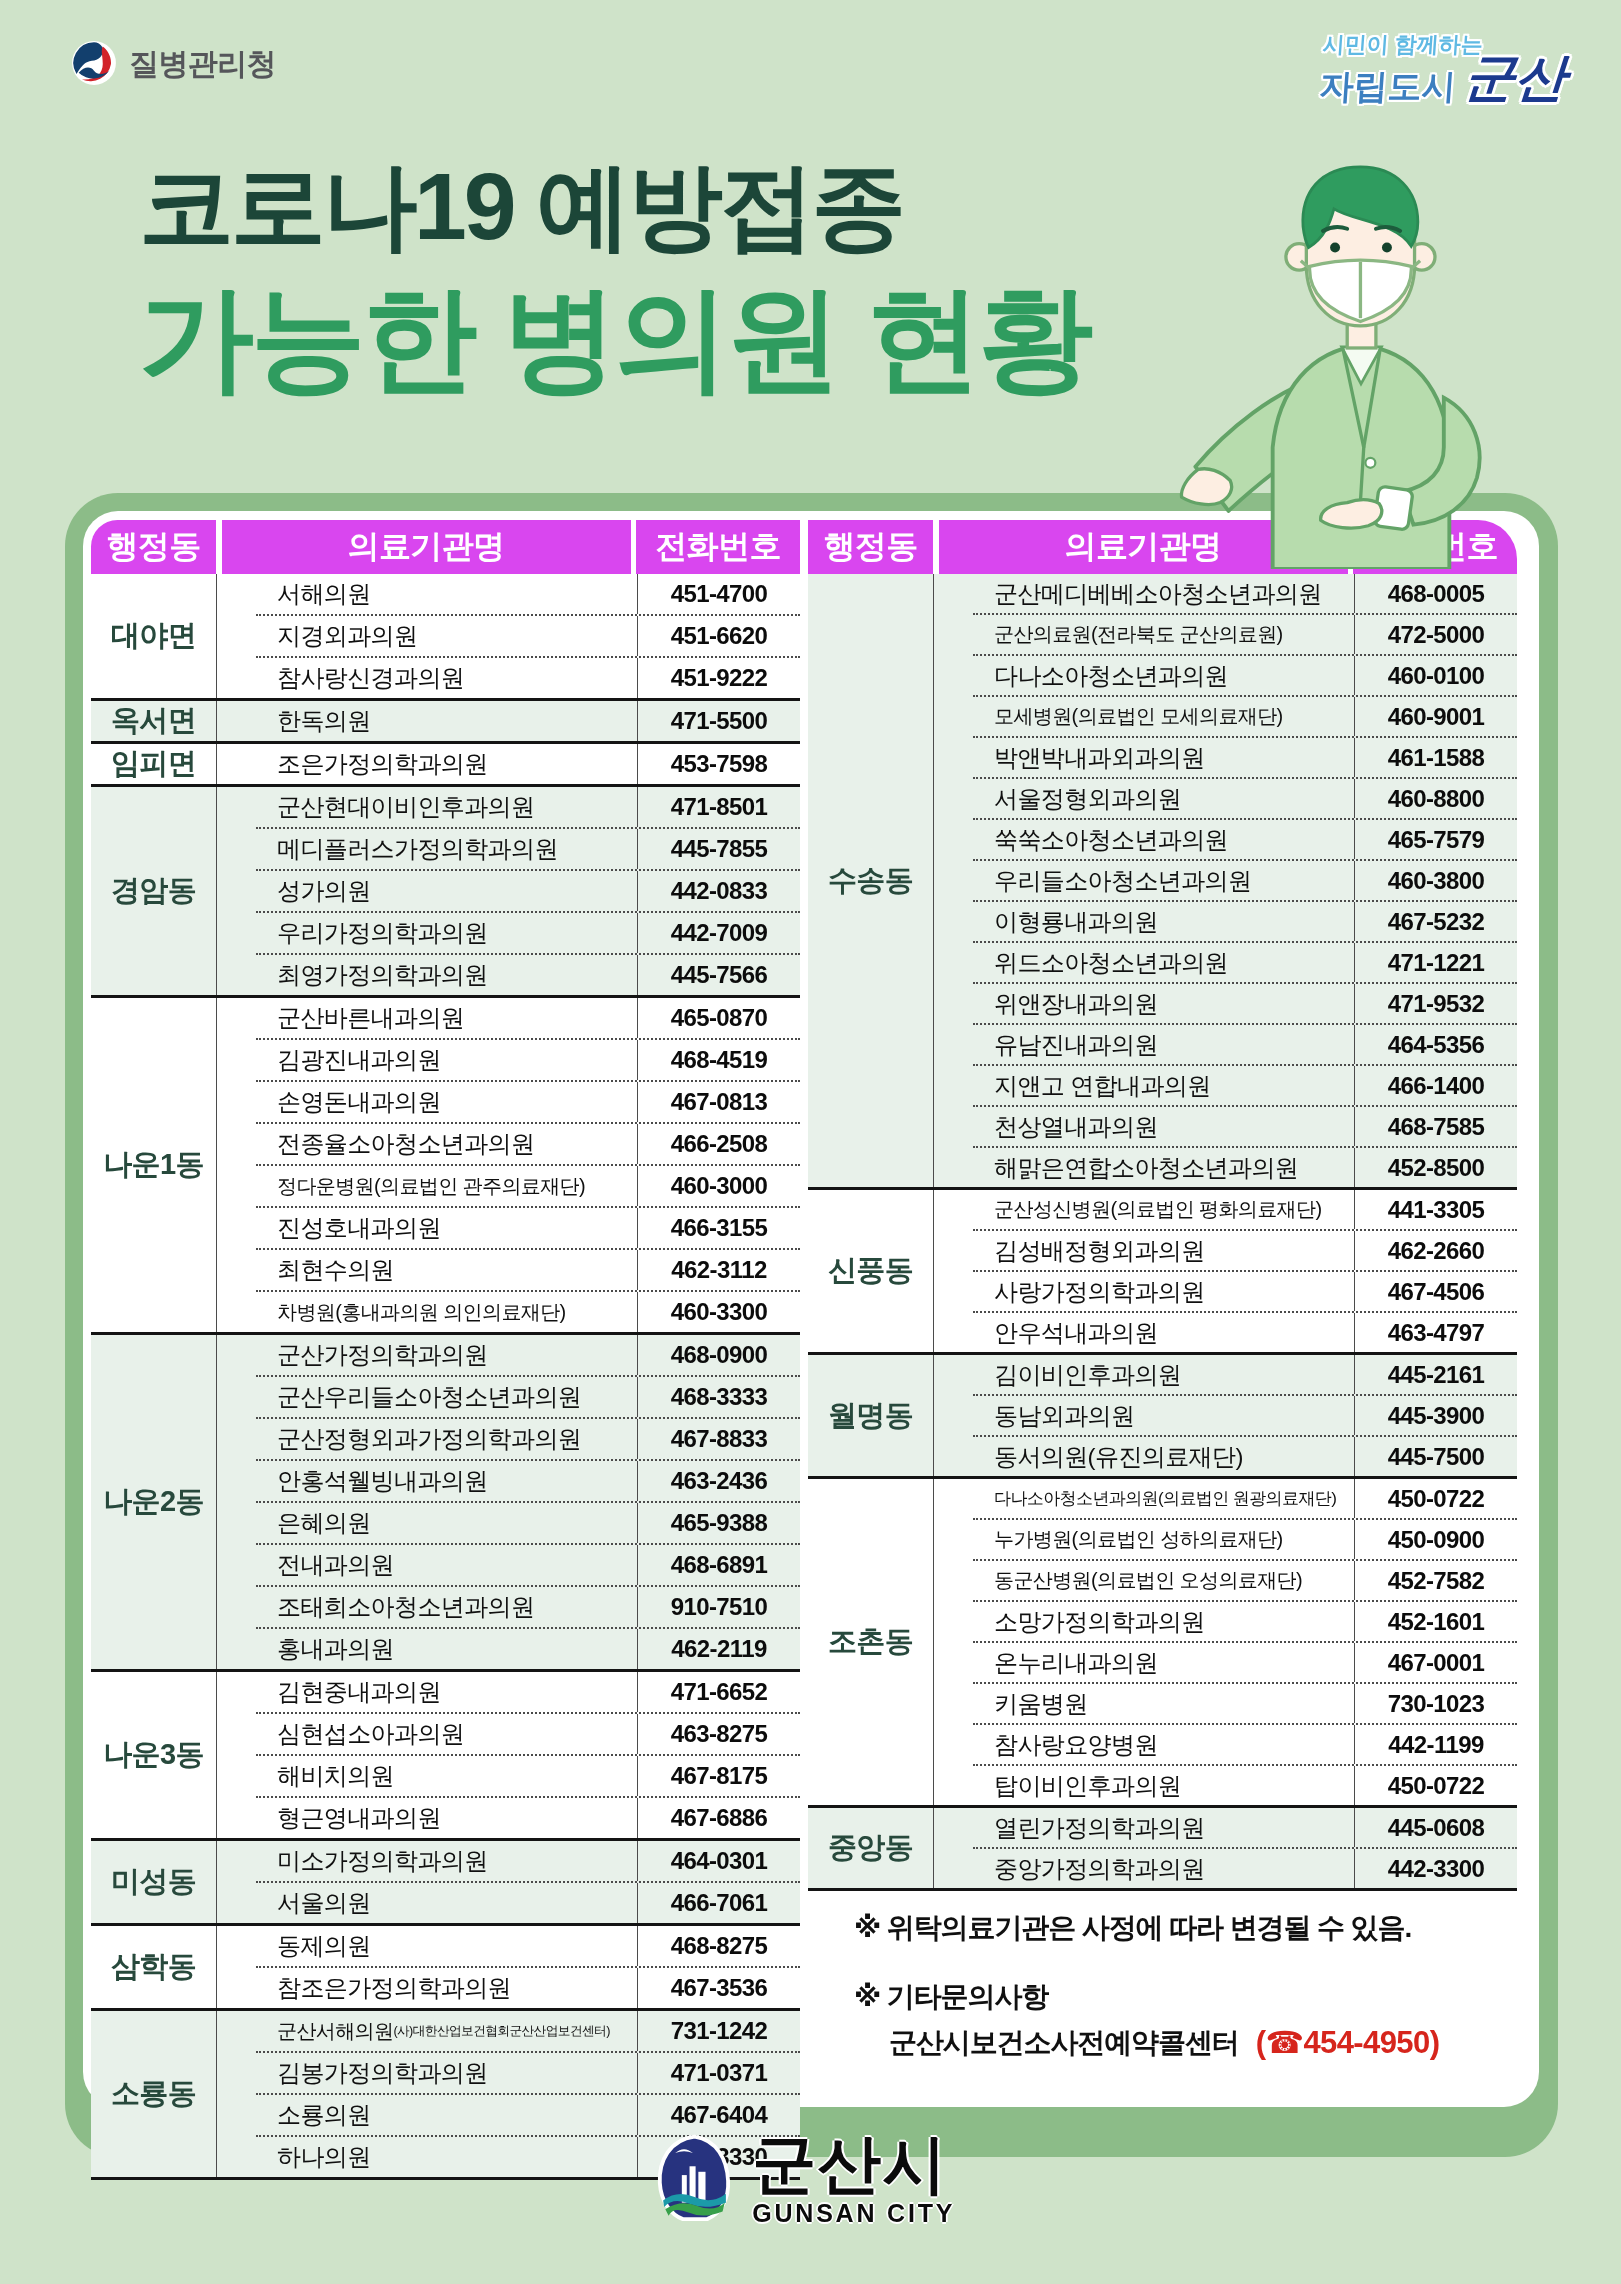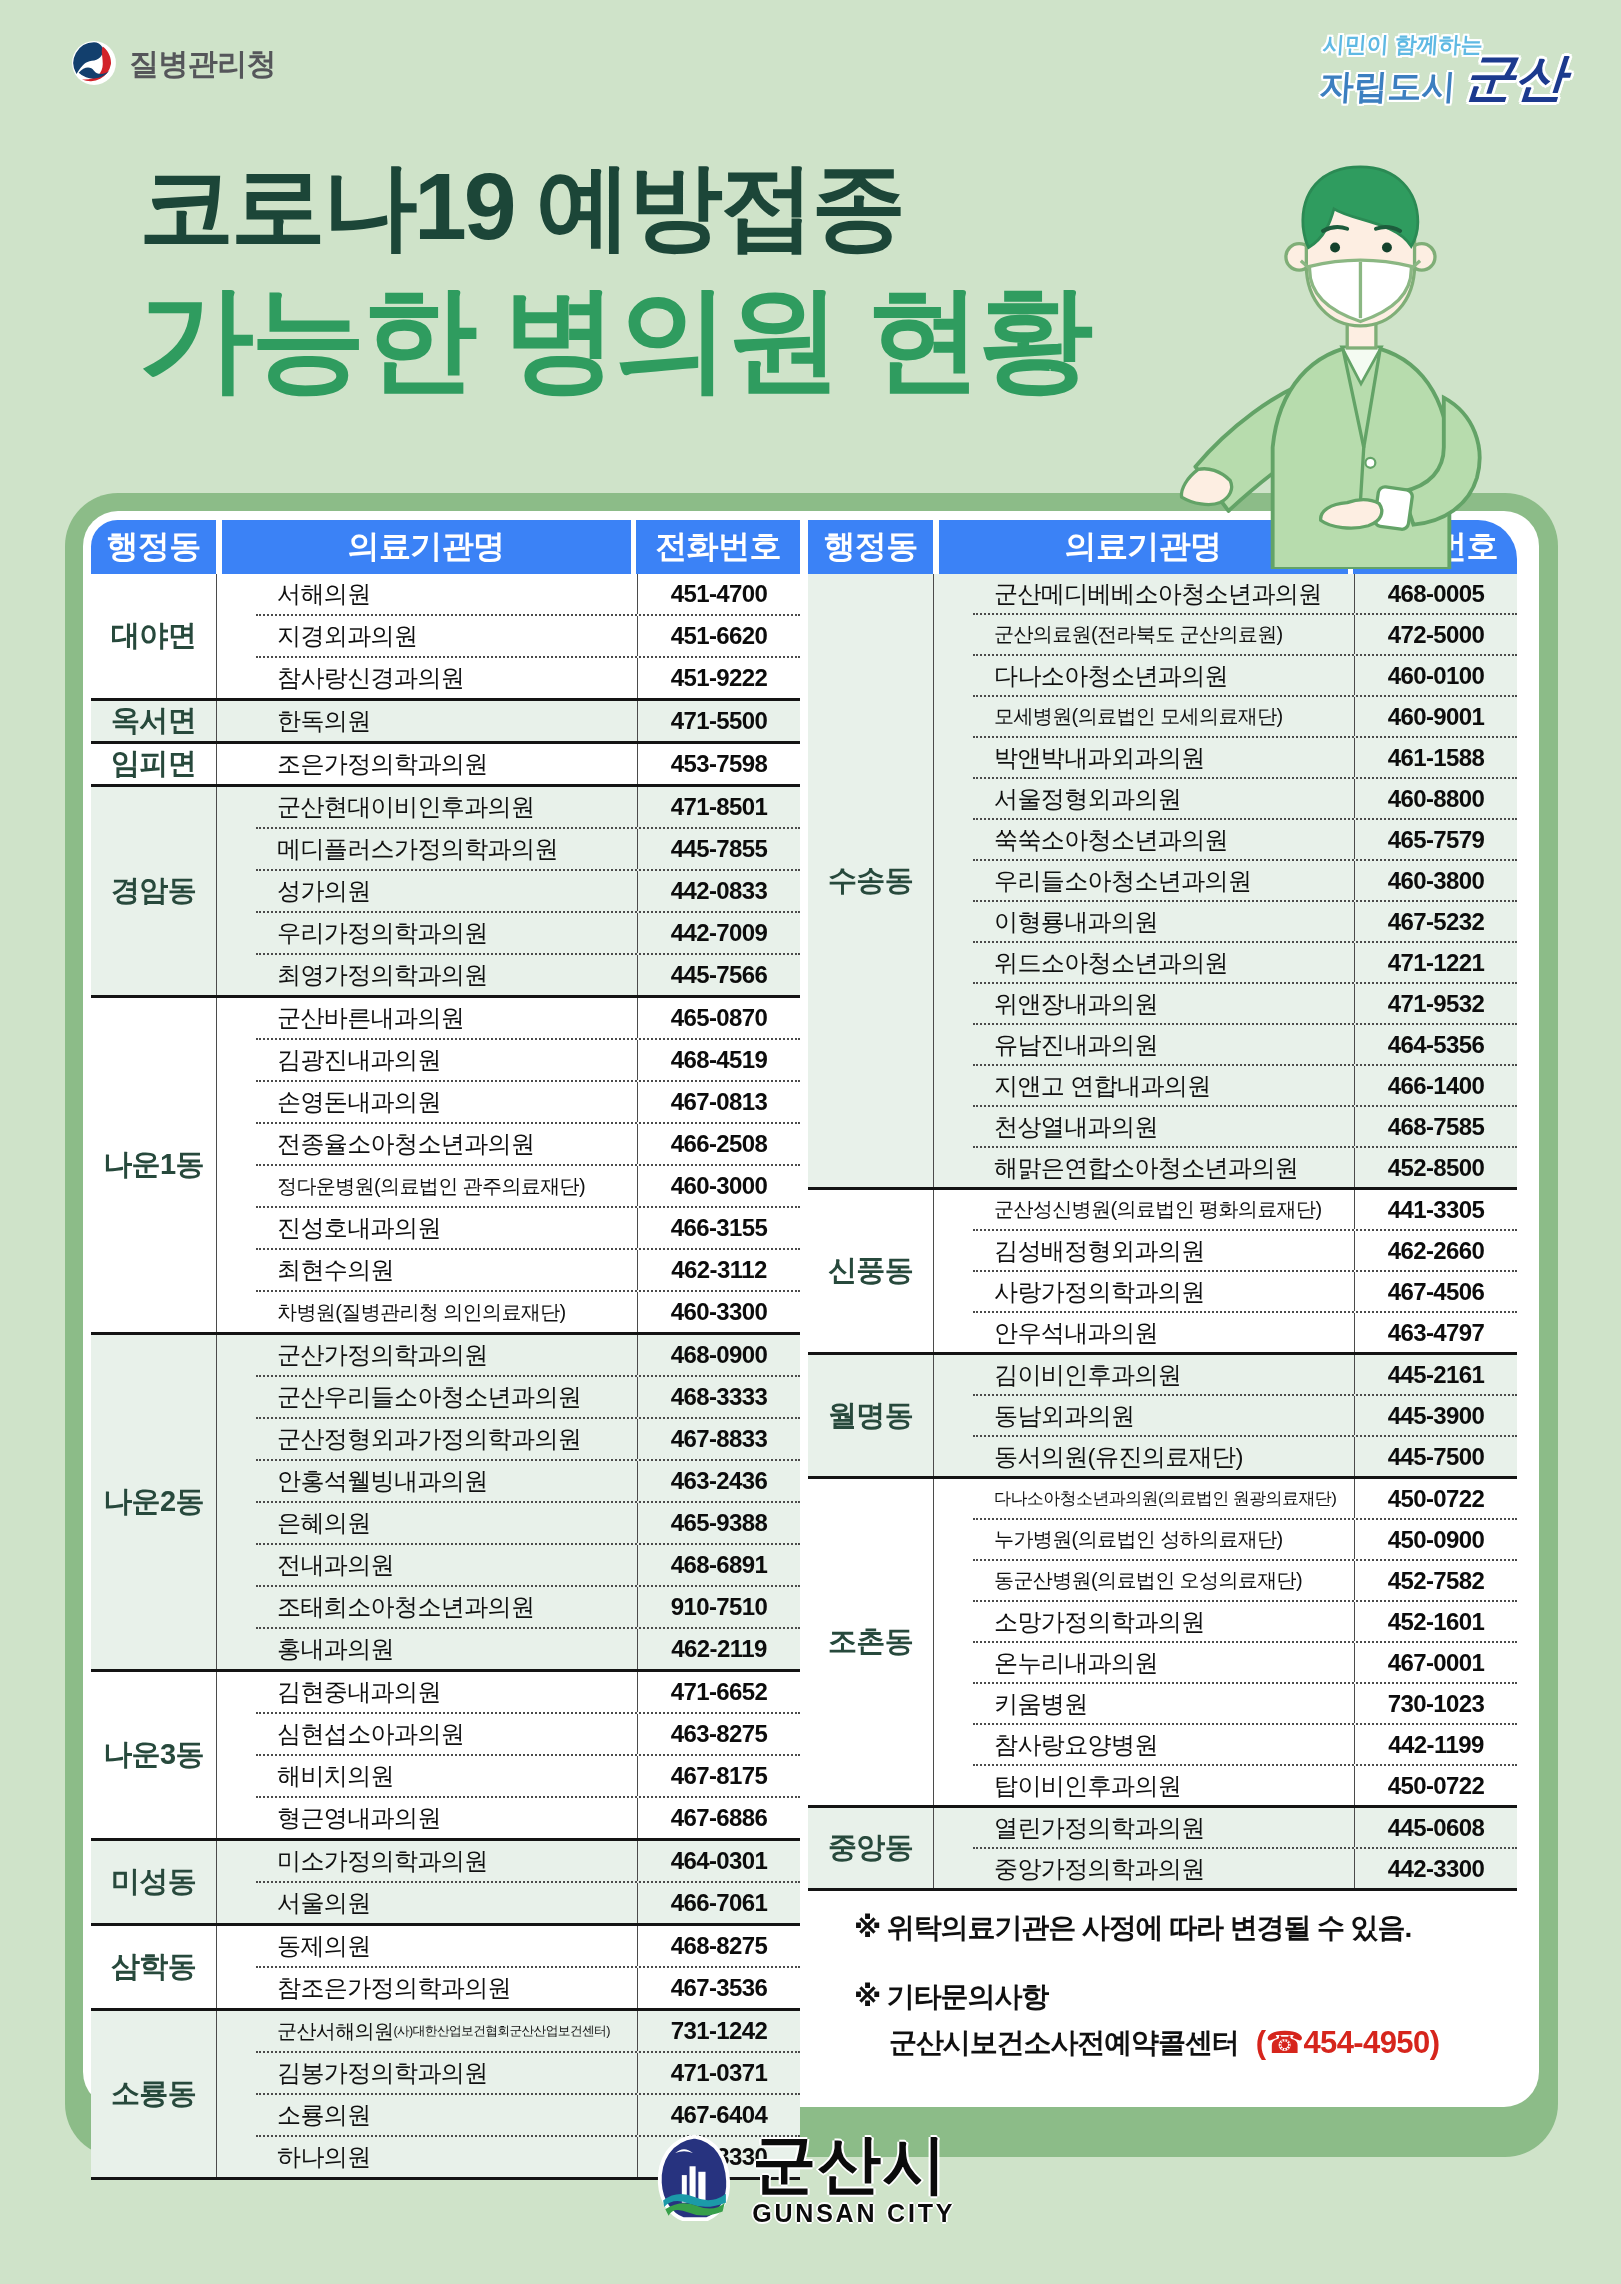--- a/index.html
+++ b/index.html
@@ -24,21 +24,21 @@
   .title .t1{font-size:95px;font-weight:800;color:#1c4638;letter-spacing:-3.3px;line-height:1.0;}
   .title .t2{font-size:115px;font-weight:900;color:#2f9c5f;letter-spacing:-3.3px;line-height:1.0;margin-top:26.5px;}
   
   .card-green{position:absolute;left:65px;top:493px;width:1493px;height:1664px;background:#8cbc88;border-radius:53px;}
   .card-white{position:absolute;left:83px;top:511px;width:1456px;height:1596px;background:#ffffff;border-radius:35px;}
   
   .vtable{position:absolute;top:520px;width:709px;z-index:2;}
   .vtable.left{left:91px;}
   .vtable.right{left:808px;}
   .thead{display:flex;gap:5.5px;height:54px;margin-bottom:0;}
-  .th{background:#3b82f6;color:#fff;font-weight:800;font-size:32px;display:flex;align-items:center;justify-content:center;letter-spacing:-0.6px;font-family:Liberation Serif, serif;}
+  .th{background:#d946ef;color:#fff;font-weight:800;font-size:32px;display:flex;align-items:center;justify-content:center;letter-spacing:-0.6px;font-family:Liberation Serif, serif;}
   .th.district{width:125px;}
   .th.name{flex:1;}
   .th.phone{width:164px;}
   .vtable.left .th.district{border-top-left-radius:26.5px;}
   .vtable.right .th.phone{border-top-right-radius:39px;}
   .tbody{border-bottom:3.9px solid #141414;}
   .group{display:flex;}
   .group + .group{border-top:3.9px solid #141414;}
   .group.tinted{background:#e8f1ea;}
   .district-cell{width:125px;display:flex;align-items:center;justify-content:center;
@@ -229,21 +229,21 @@
             <div class="phone-cell">466-3155</div>
           </div>
           <div class="row">
             <div class="name-cell">
               <span>최현수의원</span>
             </div>
             <div class="phone-cell">462-3112</div>
           </div>
           <div class="row">
             <div class="name-cell n2">
-              <span>차병원(질병관리청 의인의료재단)</span>
+              <span>차병원(홍내과의원 의인의료재단)</span>
             </div>
             <div class="phone-cell">460-3300</div>
           </div>
         </div>
       </div>
       <div class="group tinted">
         <div class="district-cell">나운2동</div>
         <div class="rows">
           <div class="row">
             <div class="name-cell">

